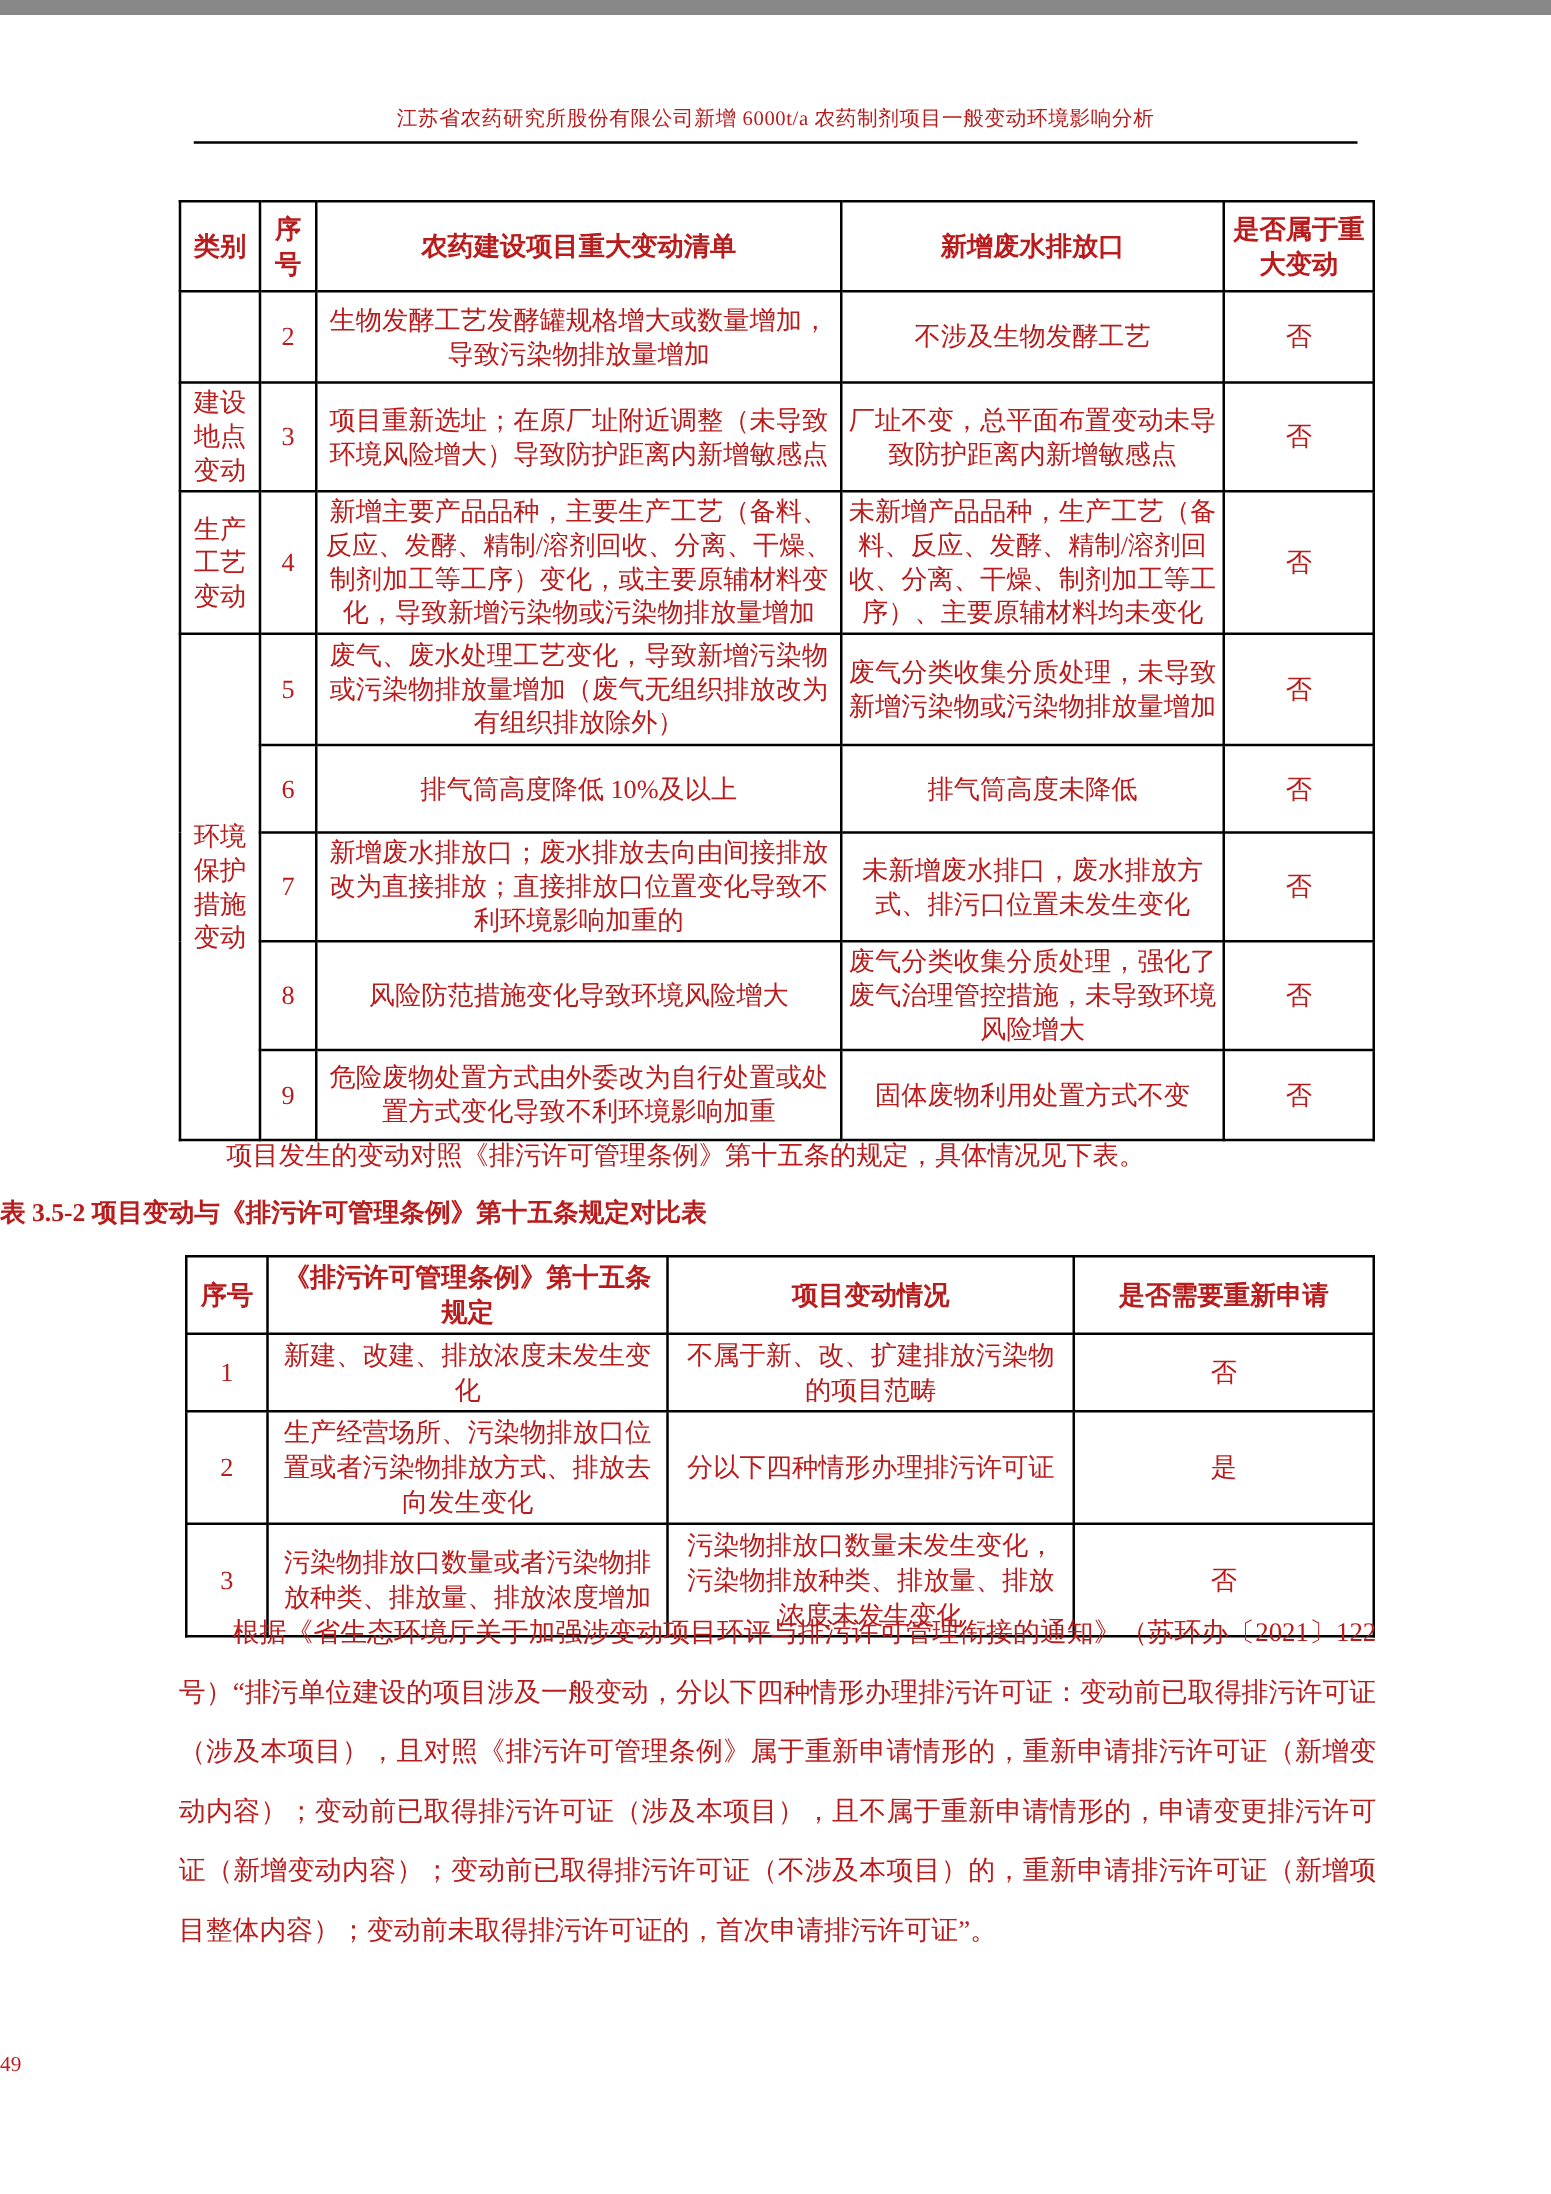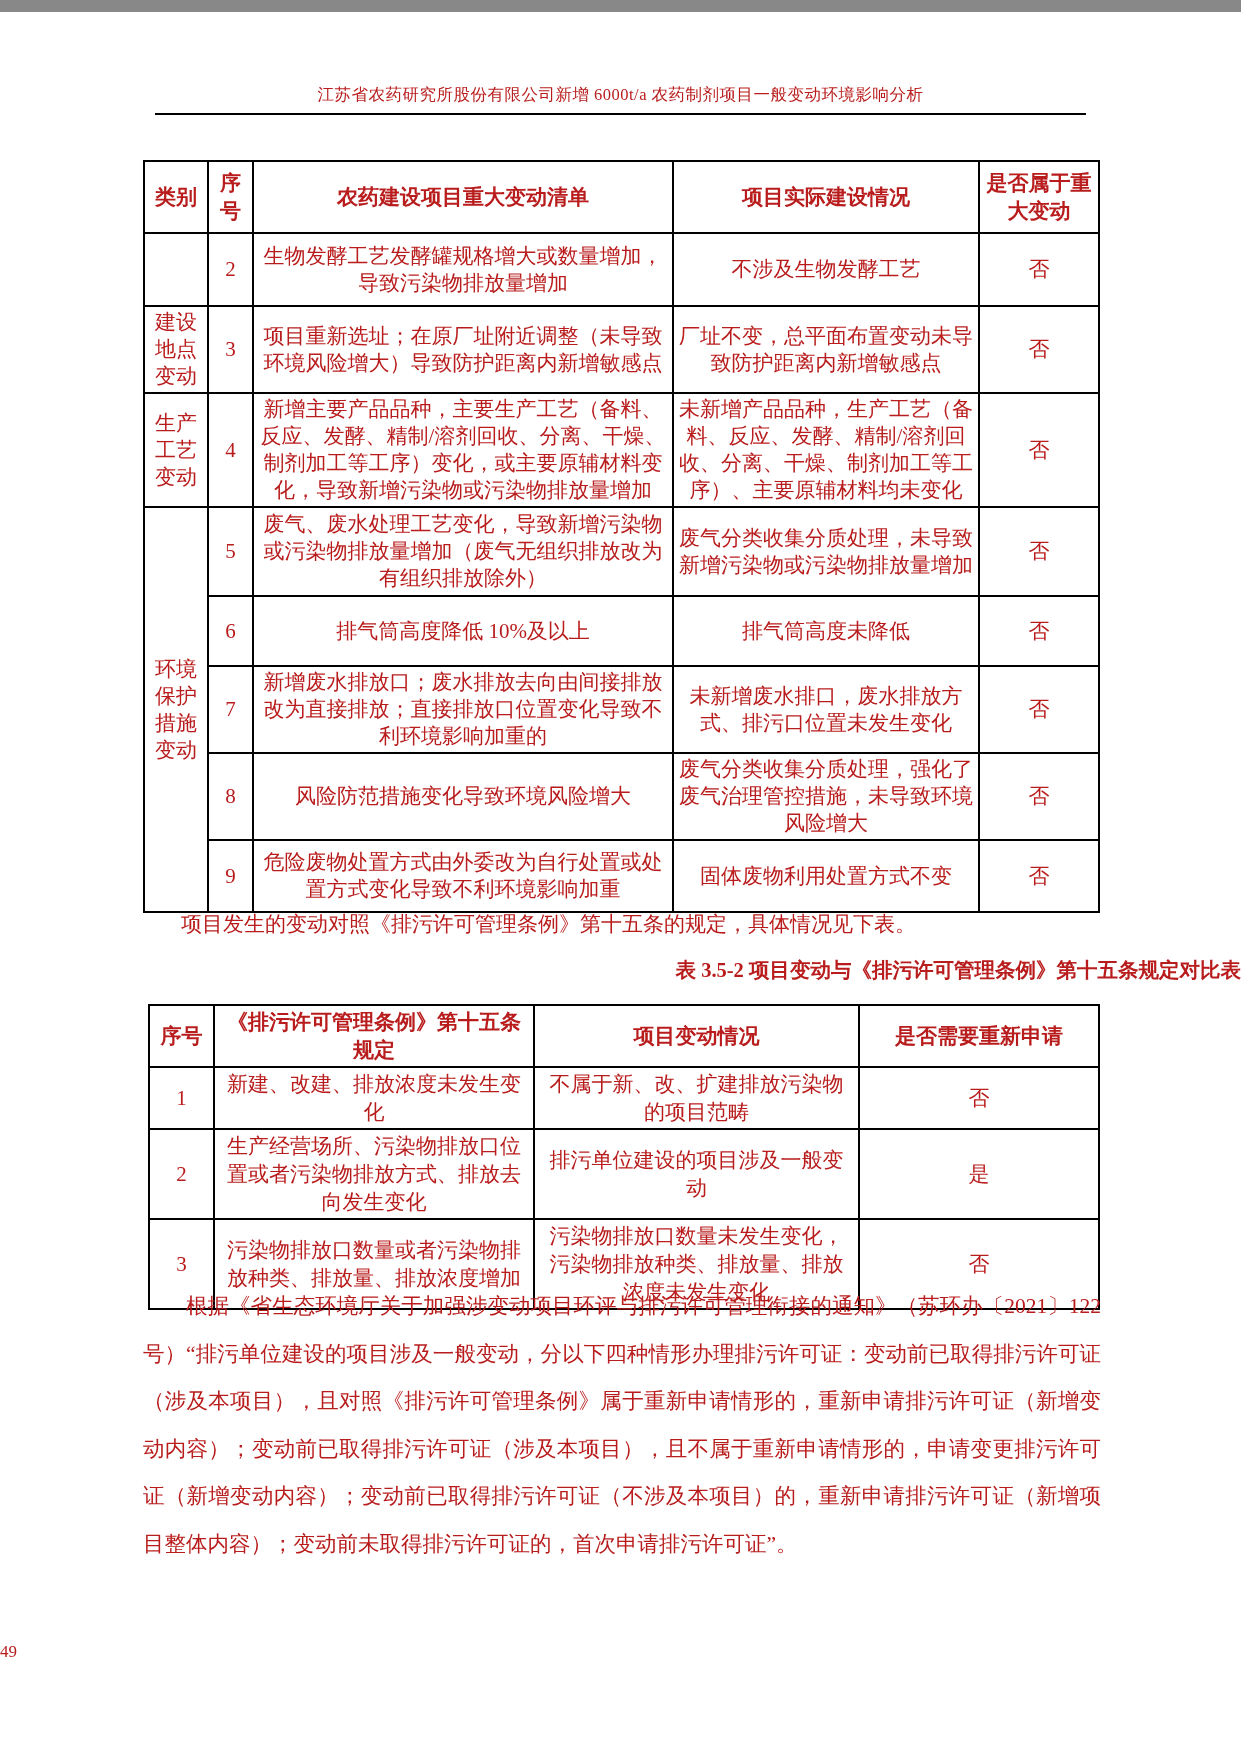--- a/index.html
+++ b/index.html
@@ -31,21 +31,21 @@
   th { font-weight:bold; line-height:28px; }
   .t1 { top:148px; left:143px; width:955px; }
   .t2 { top:992px; left:148px; width:950px; }
   .t2 th, .t2 td { line-height:28px; }
   .para1 {
     position:absolute; top:898px; left:143px; width:955px;
     font-size:21px; padding-left:38px; box-sizing:border-box;
   }
   .t2-caption {
     position:absolute; top:944px; left:0; width:100%;
-    text-align:right; font-weight:bold; font-size:20.5px;
+    text-align:left; font-weight:bold; font-size:20.5px;
   }
   .para2 {
     position:absolute; top:1271px; left:143px; width:958px;
     font-size:21.5px; line-height:47.5px;
     text-align:justify; text-justify:inter-ideograph;
     text-indent:2em;
   }
   .page-number {
     position:absolute; top:1630px; left:0; width:100%;
     font-size:17px;
@@ -65,21 +65,21 @@
         <col style="width:45px">
         <col style="width:420px">
         <col style="width:306px">
         <col style="width:120px">
     </colgroup>
     <tbody>
         <tr style="height:72px">
       <th>类别</th>
       <th>序号</th>
       <th>农药建设项目重大变动清单</th>
-      <th>项目实际建设情况</th>
+      <th>新增废水排放口</th>
       <th>是否属于重大变动</th>
     </tr>
     <tr style="height:73px">
       <td></td>
       <td>2</td>
       <td>生物发酵工艺发酵罐规格增大或数量增加，导致污染物排放量增加</td>
       <td>不涉及生物发酵工艺</td>
       <td>否</td>
     </tr>
     <tr style="height:87px">
@@ -150,21 +150,21 @@
     </tr>
     <tr style="height:56px">
       <td>1</td>
       <td>新建、改建、排放浓度未发生变化</td>
       <td>不属于新、改、扩建排放污染物的项目范畴</td>
       <td>否</td>
     </tr>
     <tr style="height:87px">
       <td>2</td>
       <td>生产经营场所、污染物排放口位置或者污染物排放方式、排放去向发生变化</td>
-      <td>排污单位建设的项目涉及一般变动</td>
+      <td>分以下四种情形办理排污许可证</td>
       <td>是</td>
     </tr>
     <tr style="height:85px">
       <td>3</td>
       <td>污染物排放口数量或者污染物排放种类、排放量、排放浓度增加</td>
       <td>污染物排放口数量未发生变化，污染物排放种类、排放量、排放浓度未发生变化</td>
       <td>否</td>
     </tr>
   </tbody>
     </table>

